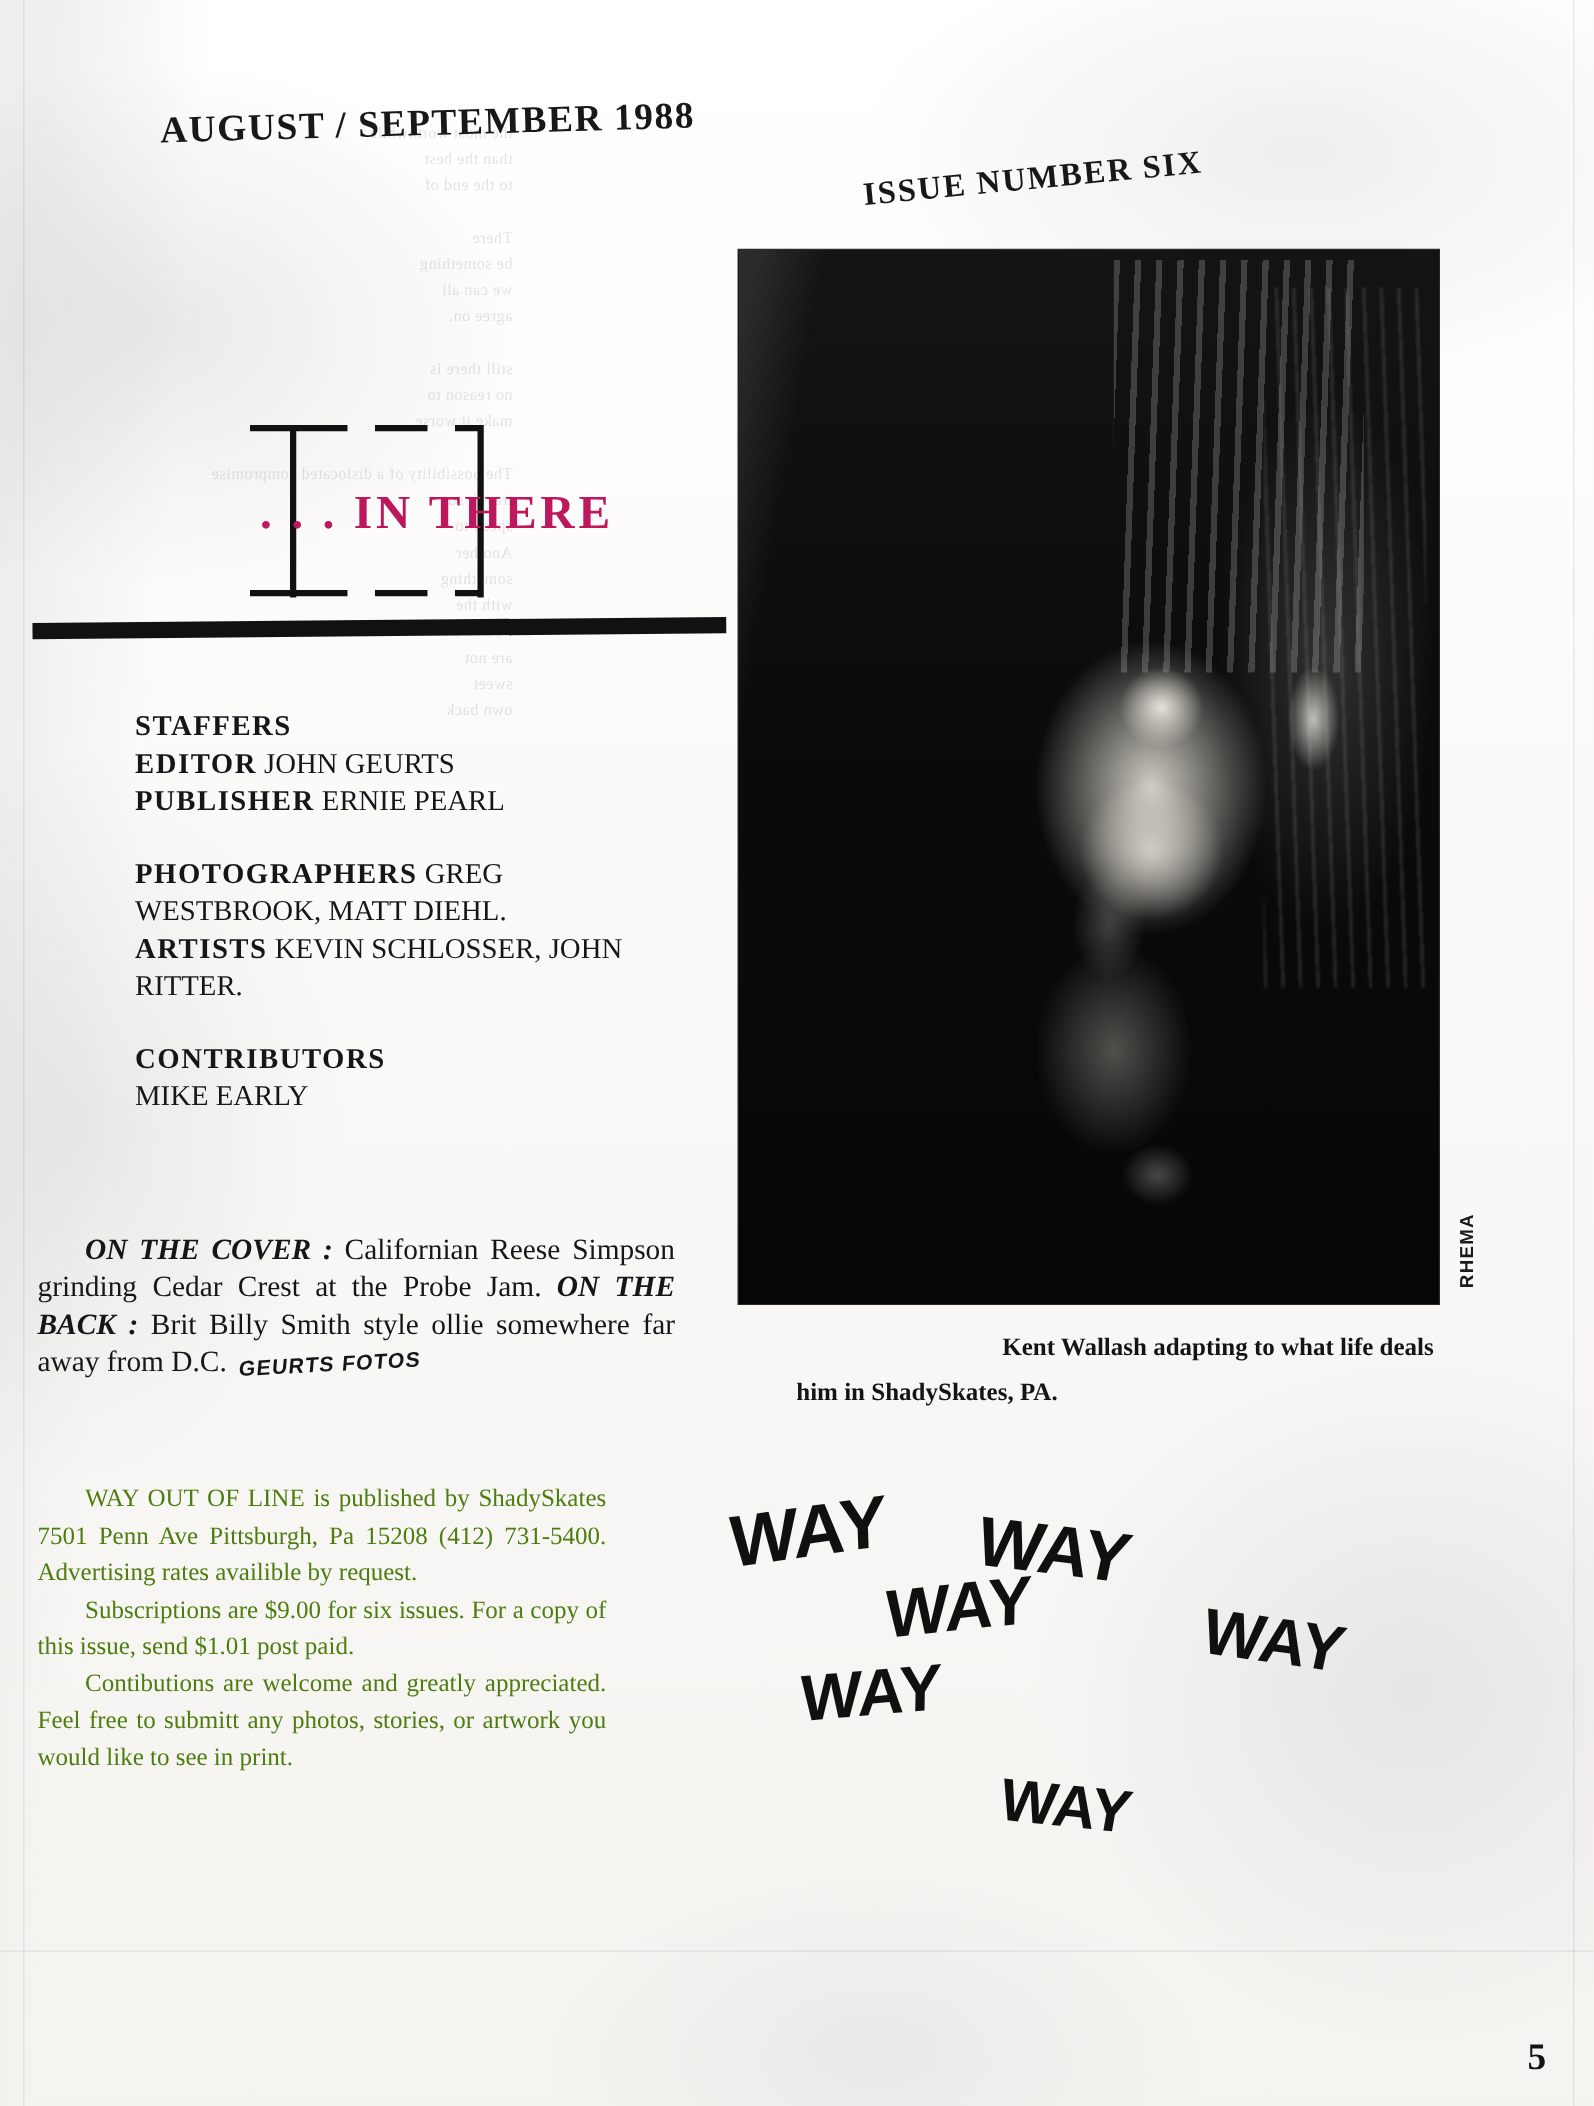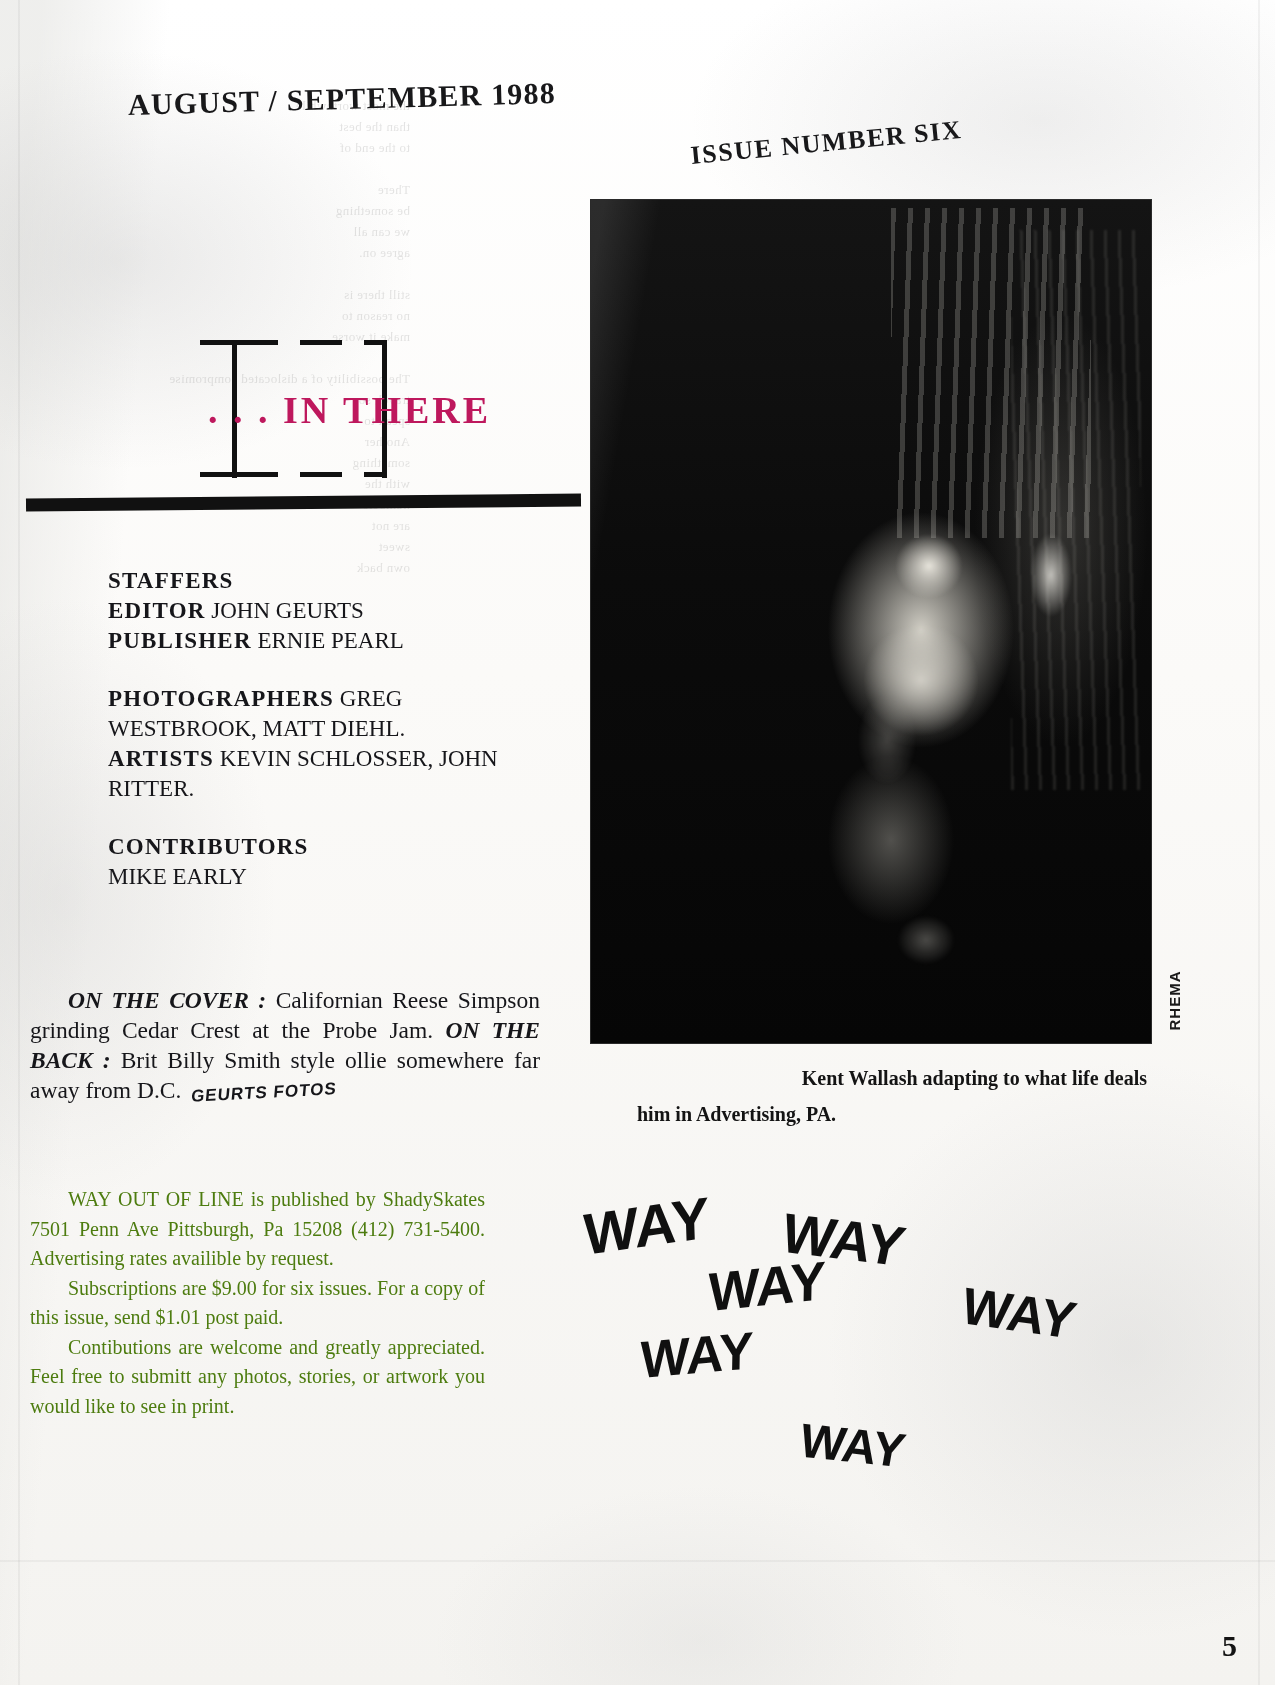--- a/index.html
+++ b/index.html
@@ -413,21 +413,21 @@
     <div class="photo-figure"></div>
     <div class="photo-glint"></div>
     <div class="photo-lowlight"></div>
   </div>
   <div class="photo-sig-wrap">
     <div class="photo-sig">RHEMA</div>
   </div>
 
   <div class="caption">
     <span class="l1">Kent Wallash adapting to what life deals</span>
-    <span class="l2">him in Advertising, PA.</span>
+    <span class="l2">him in ShadySkates, PA.</span>
   </div>
 
   <div class="way w1">WAY</div>
   <div class="way w2">WAY</div>
   <div class="way w3">WAY</div>
   <div class="way w4">WAY</div>
   <div class="way w5">WAY</div>
   <div class="way w6">WAY</div>
 
   <div class="pagenum">5</div>

